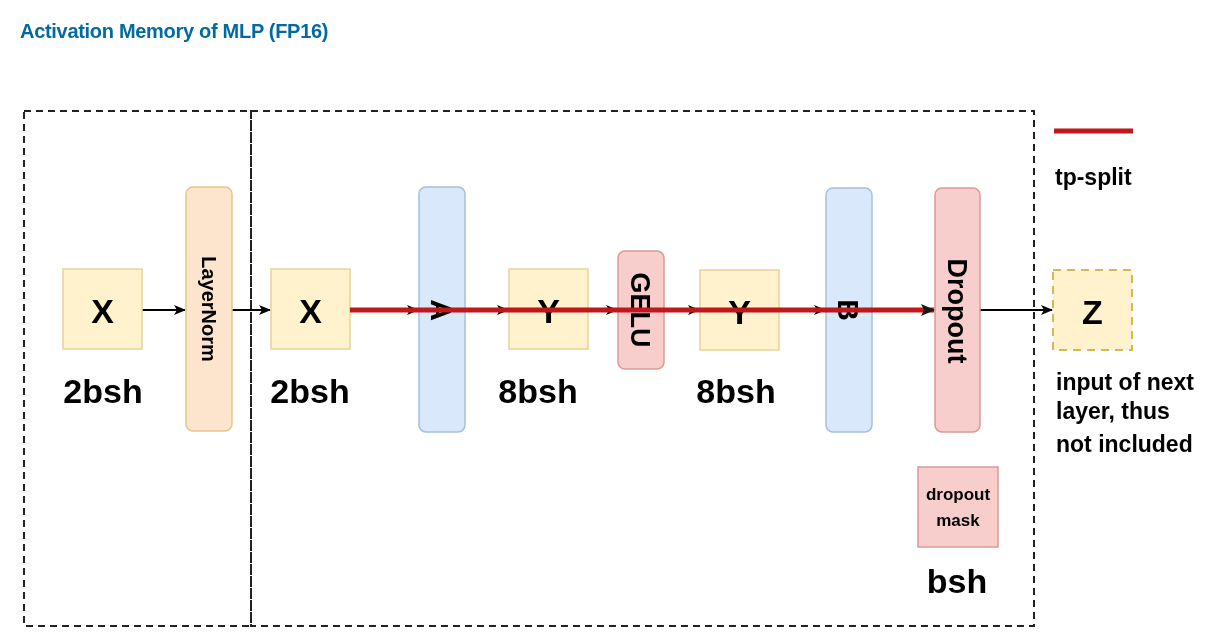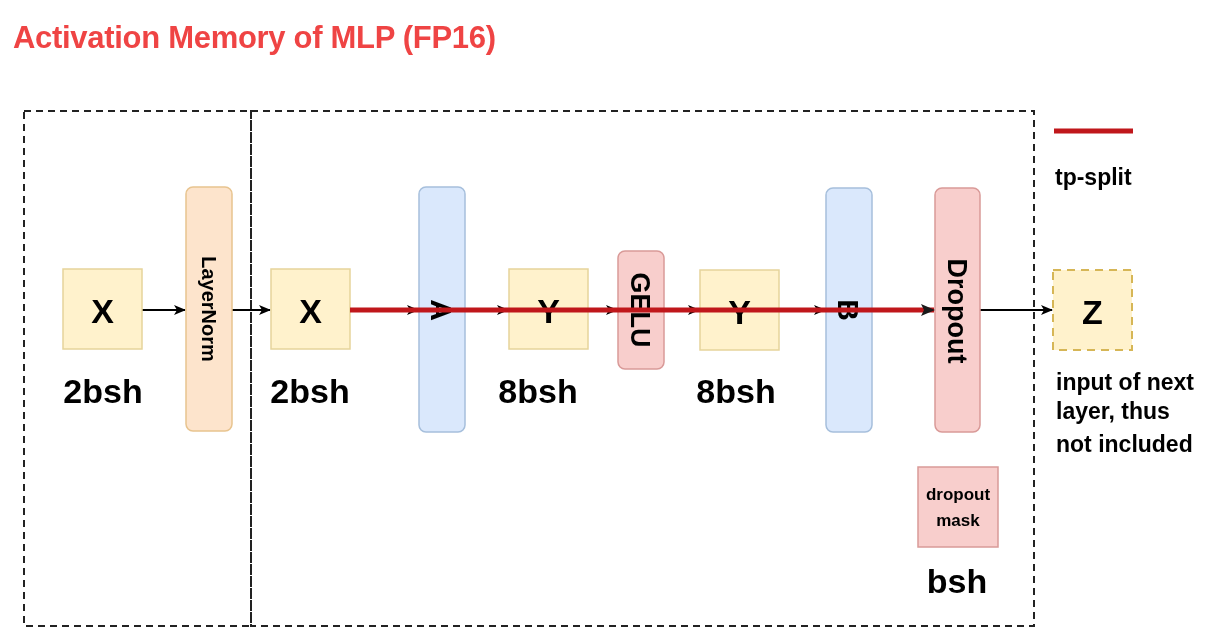--- a/index.html
+++ b/index.html
@@ -1,19 +1,19 @@
 <!DOCTYPE html>
 <html><head>
 <meta charset="utf-8">
 <style>
   html, body { margin:0; padding:0; background:#ffffff; }
   body { width:1230px; height:634px; position:relative; overflow:hidden;
          font-family:"Liberation Sans", sans-serif; }
-  .title { position:absolute; left:13px; top:20px; font-size:31px; font-weight:bold;
-           color:#ef4444; letter-spacing:-0.3px; }
+  .title { position:absolute; left:20px; top:20px; font-size:20px; font-weight:bold;
+           color:#0369a1; letter-spacing:-0.3px; }
   svg.diagram { position:absolute; left:0; top:0; }
   .box-label { font-family:"Liberation Sans", sans-serif; font-weight:bold; fill:#000; }
   .size-label { font-family:"Liberation Sans", sans-serif; font-weight:bold; fill:#000; font-size:34px; }
   .note { font-family:"Liberation Sans", sans-serif; font-weight:bold; fill:#000; font-size:23px; }
 </style>
 </head>
 <body>
 
 <div class="title">Activation Memory of MLP (FP16)</div>
 

